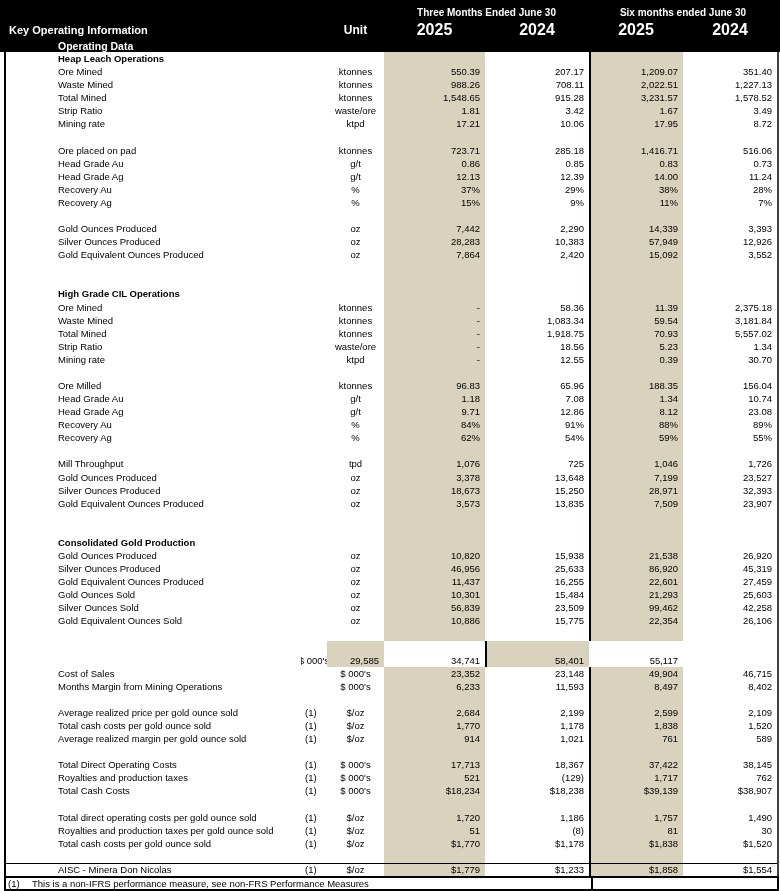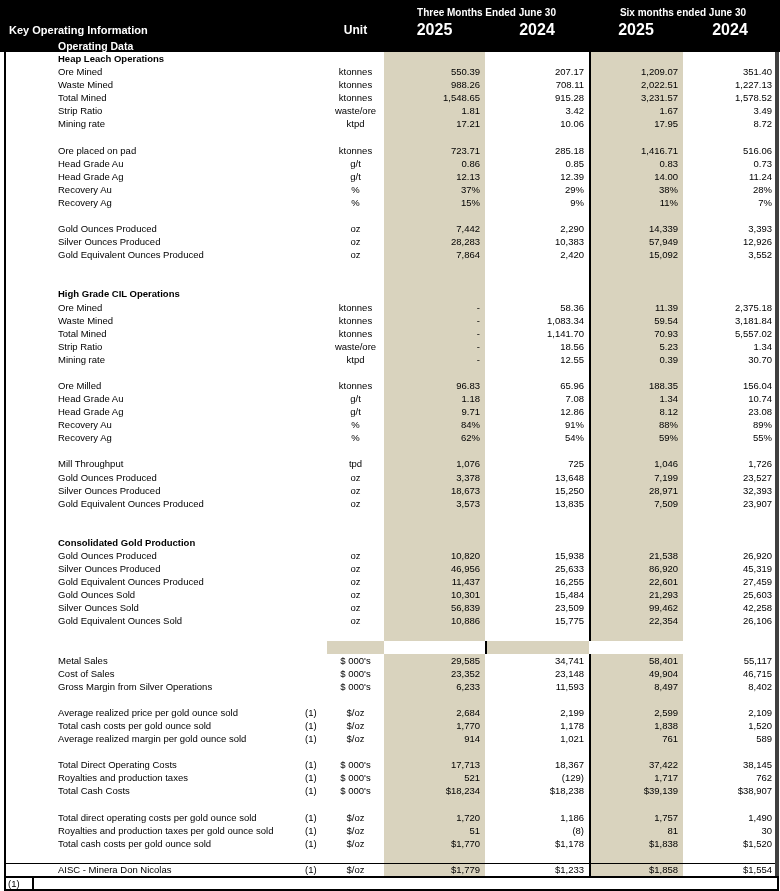--- a/index.html
+++ b/index.html
@@ -21,21 +21,21 @@
   .group-label { font-weight:bold; font-size:10px; text-align:center; }
   .g1 { grid-column:4/6;text-align:center; } .g2 { grid-column:6/8; }
   .main-title { grid-column:1/3; font-weight:bold; font-size:11px; padding-left:3px; }
   .unit-hdr { grid-column:3/4; font-weight:bold; font-size:12px; text-align:center; }
   .year { font-weight:bold; font-size:16px; text-align:center; }
   .sub-title { font-weight:bold; font-size:10.5px; padding-left:52px; }
 
   
   .table-outer {
     margin-left:4px; margin-right:1px;
-    border-left:2px solid #000; border-right:4px solid #404040;
+    border-left:2px solid #000; border-right:2px solid #404040;
     background:#fff;
   }
   .row { display:grid; grid-template-columns:295px 26px 57px 101px 104px 94px 94px;
          height:13.08px; align-items:center; font-size:9.5px; line-height:11px; }
   .row > div { height:100%; display:flex; align-items:center; overflow:hidden; white-space:nowrap; }
   .c-label { padding-left:52px; }
   .section .c-label { font-weight:bold; }
   .c-fn { padding-left:4px; justify-content:flex-start; }
   .c-unit { justify-content:center; }
   .c-val { justify-content:flex-end; padding-right:5px; }
@@ -262,21 +262,21 @@
       <div class="c-val shade">-</div>
       <div class="c-val">1,083.34</div>
       <div class="c-val shade divl">59.54</div>
       <div class="c-val">3,181.84</div>
     </div>
     <div class="row data">
       <div class="c-label">Total Mined</div>
       <div class="c-fn"></div>
       <div class="c-unit">ktonnes</div>
       <div class="c-val shade">-</div>
-      <div class="c-val">1,141.70</div>
+      <div class="c-val">1,918.75</div>
       <div class="c-val shade divl">70.93</div>
       <div class="c-val">5,557.02</div>
     </div>
     <div class="row data">
       <div class="c-label">Strip Ratio</div>
       <div class="c-fn"></div>
       <div class="c-unit">waste/ore</div>
       <div class="c-val shade">-</div>
       <div class="c-val">18.56</div>
       <div class="c-val shade divl">5.23</div>
@@ -482,39 +482,38 @@
     </div>
     <div class="row section">
       <div class="c-fn"></div>
       <div class="c-unit"></div>
       <div class="c-val shade"></div>
       <div class="c-val"></div>
       <div class="c-val shade divl"></div>
       <div class="c-val"></div>
     </div>
     <div class="row data">
-      <div class="c-label">Metal Sales</div>
       <div class="c-fn"></div>
       <div class="c-unit">$ 000's</div>
       <div class="c-val shade">29,585</div>
       <div class="c-val">34,741</div>
       <div class="c-val shade divl">58,401</div>
       <div class="c-val">55,117</div>
     </div>
     <div class="row data">
       <div class="c-label">Cost of Sales</div>
       <div class="c-fn"></div>
       <div class="c-unit">$ 000's</div>
       <div class="c-val shade">23,352</div>
       <div class="c-val">23,148</div>
       <div class="c-val shade divl">49,904</div>
       <div class="c-val">46,715</div>
     </div>
     <div class="row data">
-      <div class="c-label">Gross Margin from Silver Operations</div>
+      <div class="c-label">Months Margin from Mining Operations</div>
       <div class="c-fn"></div>
       <div class="c-unit">$ 000's</div>
       <div class="c-val shade">6,233</div>
       <div class="c-val">11,593</div>
       <div class="c-val shade divl">8,497</div>
       <div class="c-val">8,402</div>
     </div>
     <div class="row blank">
       <div class="c-label"></div>
       <div class="c-fn"></div>
@@ -638,14 +637,15 @@
       <div class="c-unit">$/oz</div>
       <div class="c-val shade">$1,779</div>
       <div class="c-val">$1,233</div>
       <div class="c-val shade divl">$1,858</div>
       <div class="c-val">$1,554</div>
     </div>
   </div>
 
 <div class="footnote">
   <div class="fn-marker">(1)</div>
+  <div>This is a non-IFRS performance measure, see non-FRS Performance Measures</div>
   <div class="fn-divcell"></div>
 </div>
 
 </body></html>

